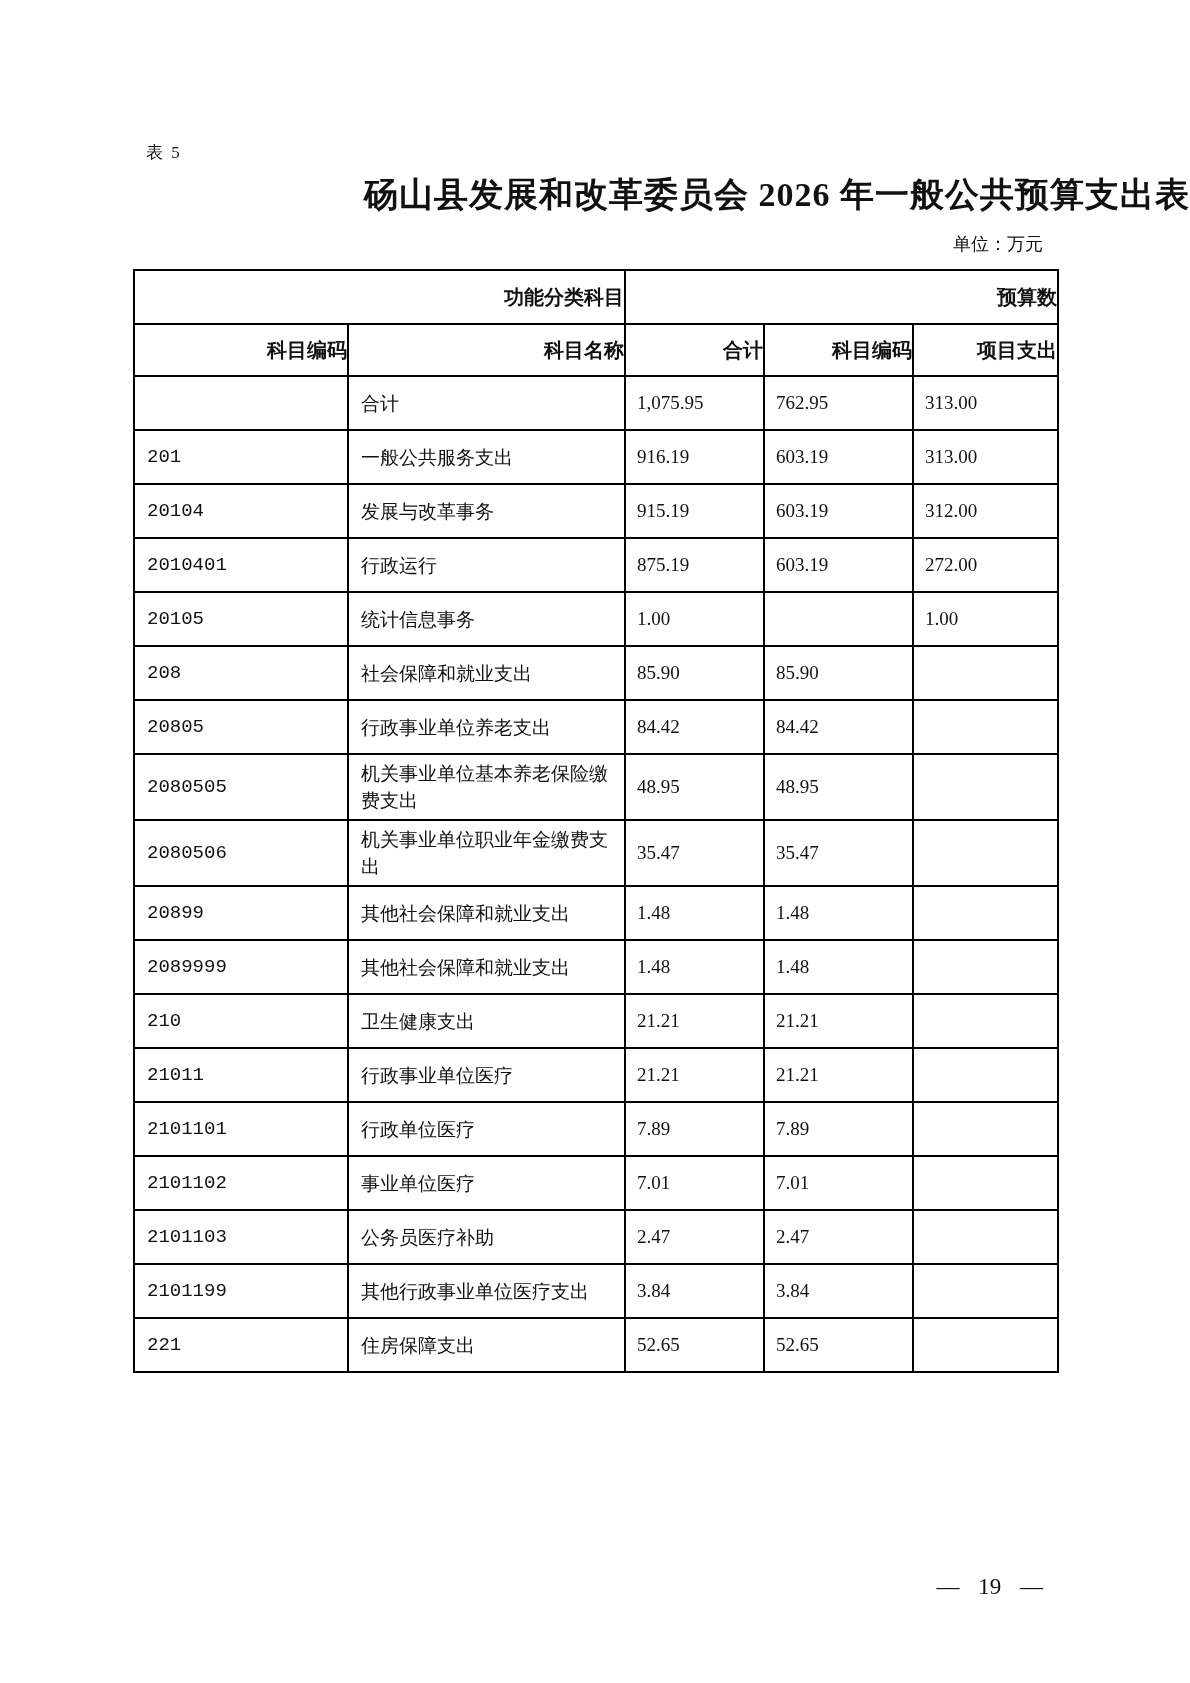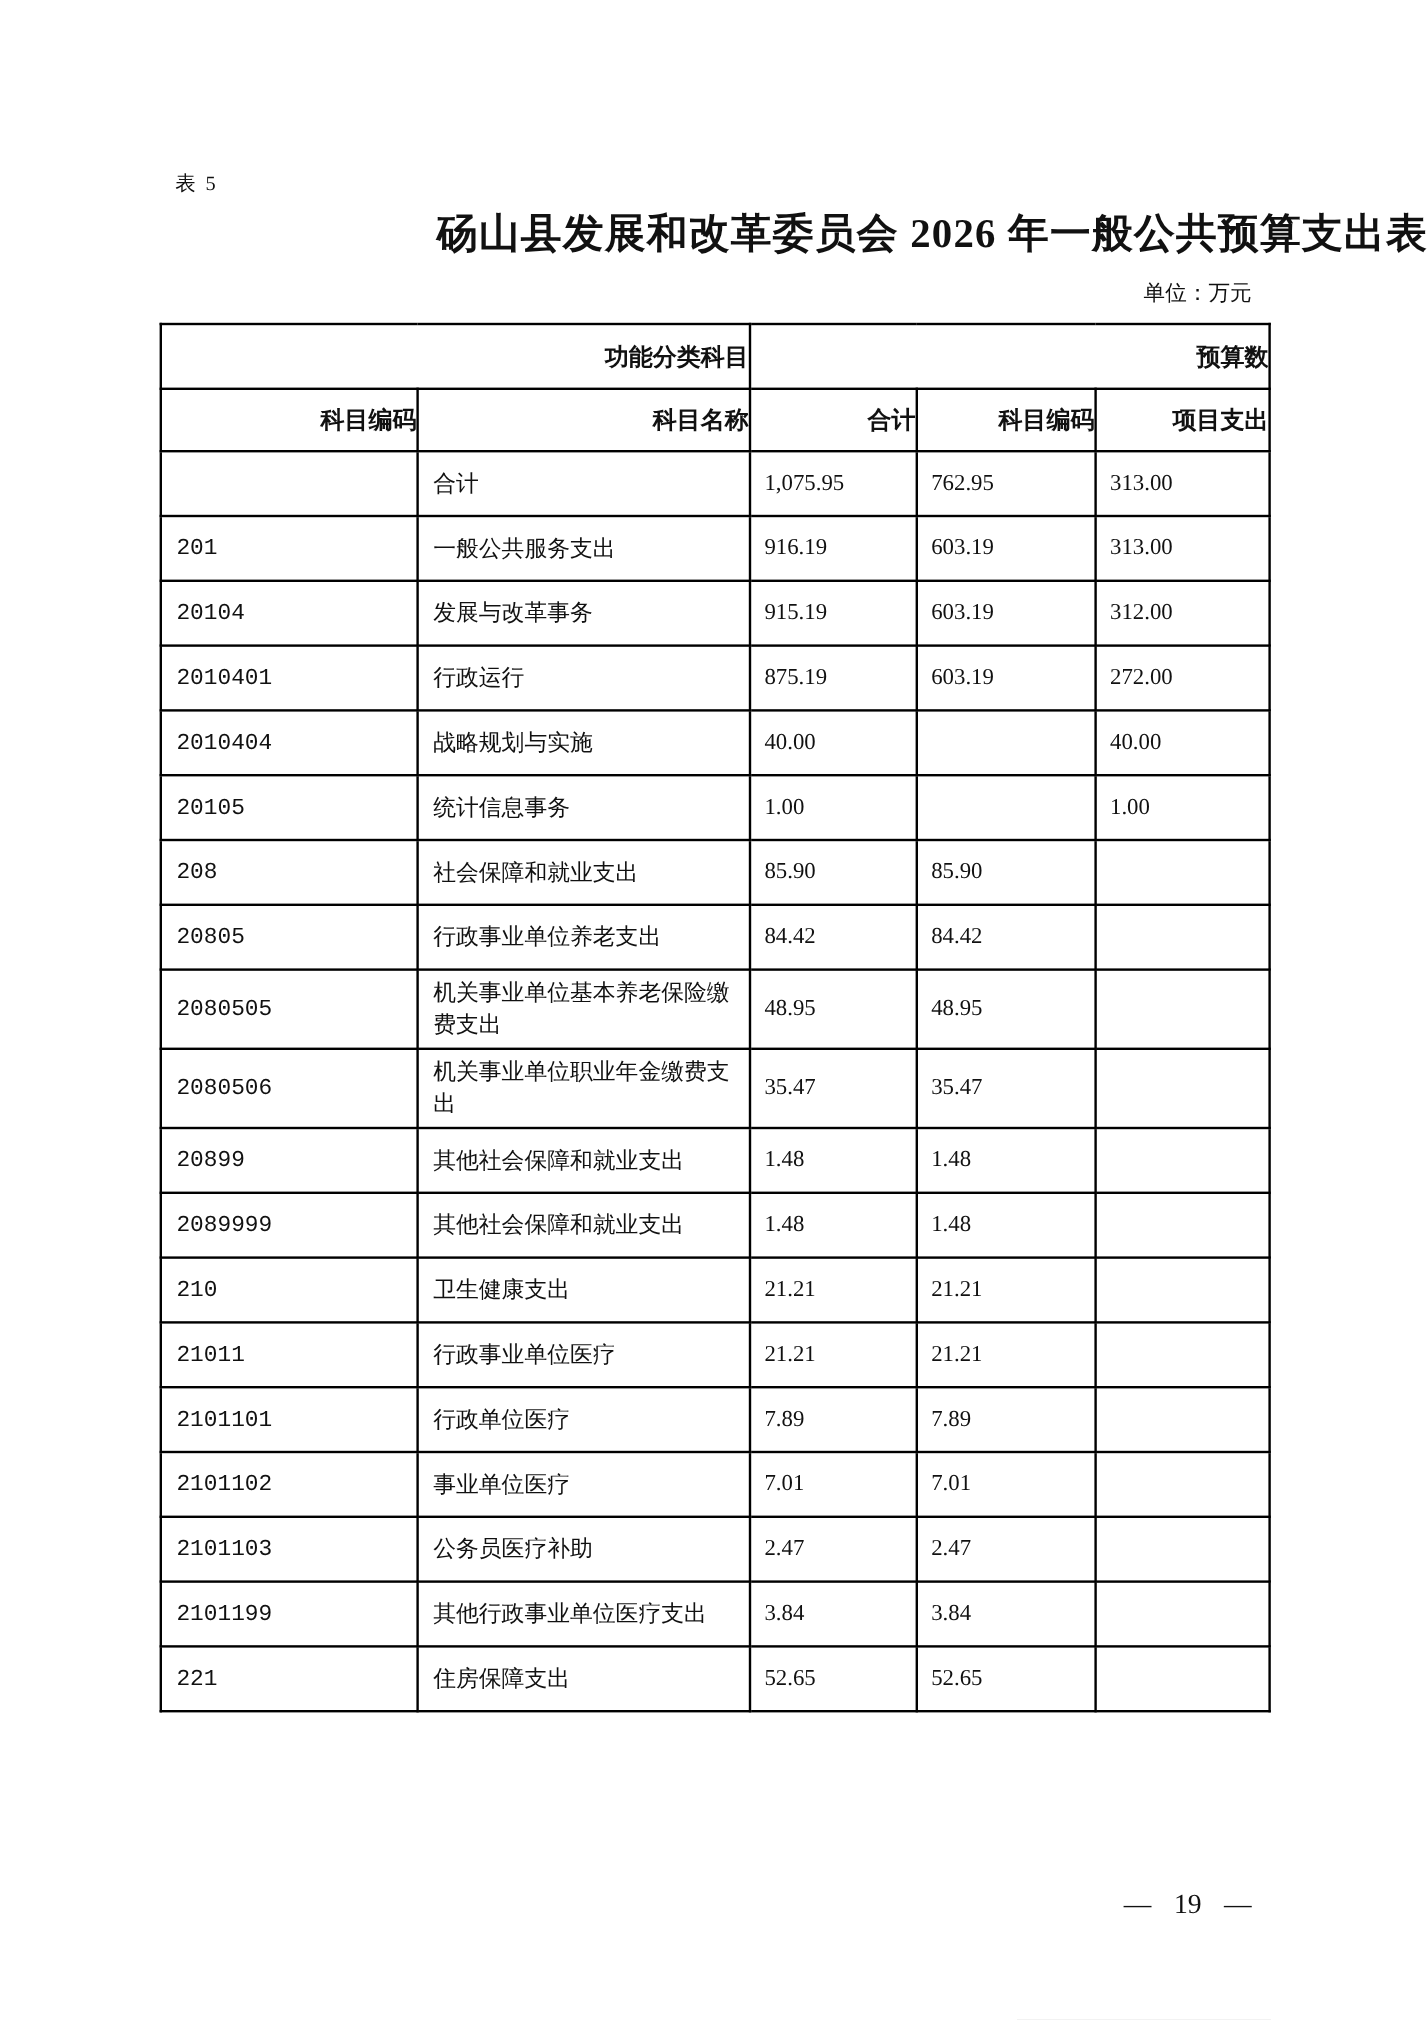--- a/index.html
+++ b/index.html
@@ -135,27 +135,20 @@
       <td class="cell-num">312.00</td>
     </tr>
         <tr class="data-row">
       <td class="cell-code">2010401</td>
       <td class="cell-name">行政运行</td>
       <td class="cell-num">875.19</td>
       <td class="cell-num">603.19</td>
       <td class="cell-num">272.00</td>
     </tr>
         <tr class="data-row">
-      <td class="cell-code">2010404</td>
-      <td class="cell-name">战略规划与实施</td>
-      <td class="cell-num">40.00</td>
-      <td class="cell-num"></td>
-      <td class="cell-num">40.00</td>
-    </tr>
-        <tr class="data-row">
       <td class="cell-code">20105</td>
       <td class="cell-name">统计信息事务</td>
       <td class="cell-num">1.00</td>
       <td class="cell-num"></td>
       <td class="cell-num">1.00</td>
     </tr>
         <tr class="data-row">
       <td class="cell-code">208</td>
       <td class="cell-name">社会保障和就业支出</td>
       <td class="cell-num">85.90</td>

